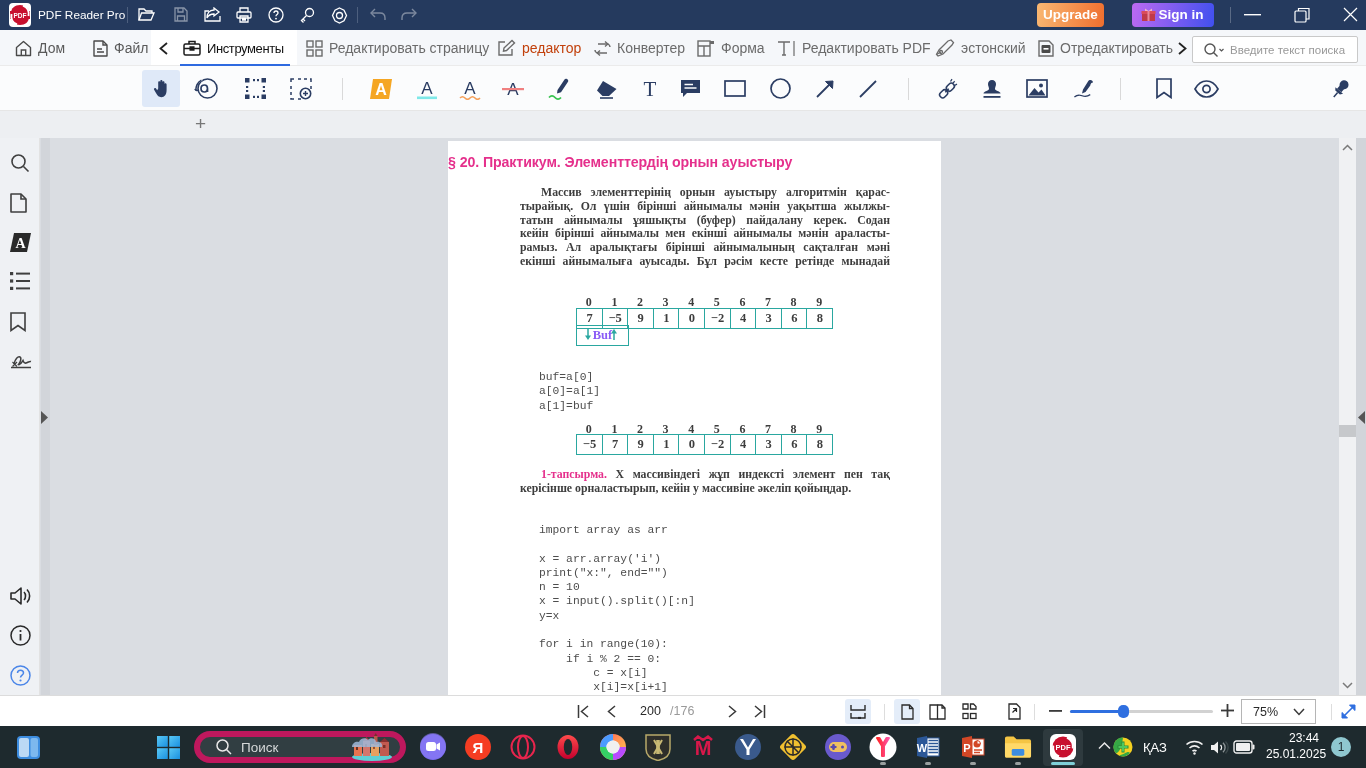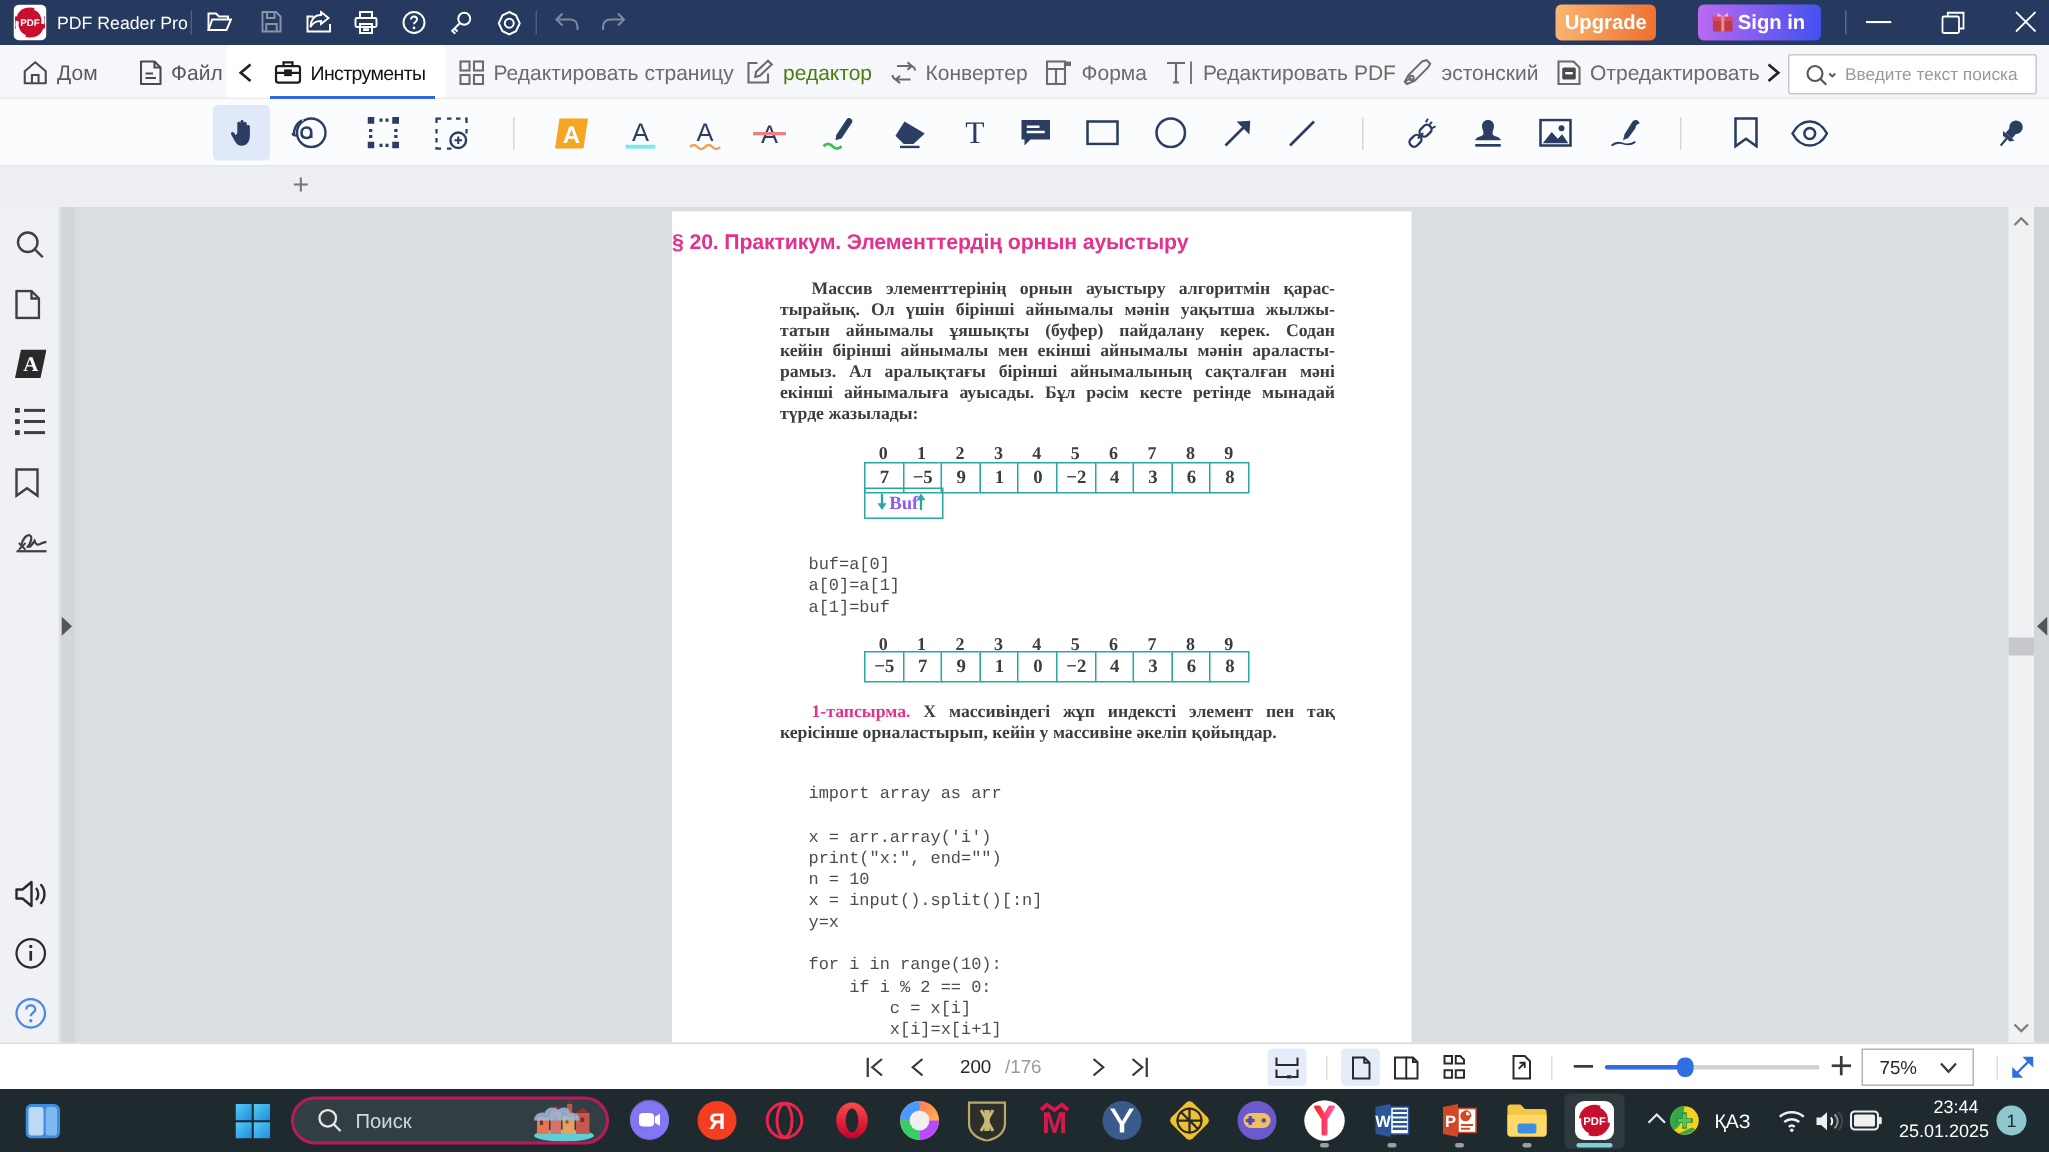--- a/index.html
+++ b/index.html
@@ -46,21 +46,21 @@
 .cellrow div{width:27.1px;height:21px;border:1.5px solid #2aa7a0;margin-left:-1.5px;background:#fff;font-family:"Liberation Serif",serif;font-weight:bold;font-size:12.5px;color:#3d3d3d;text-align:center;line-height:19px}
 .cellrow div:first-child{margin-left:0}
 #bufbox{position:absolute;left:128px;top:184px;width:53px;height:21px;border:1.5px solid #2aa7a0;font-family:"Liberation Serif",serif;font-weight:bold;font-size:12.5px;color:#8b5cf6;text-align:center;line-height:19px}
 
 #botbar{position:absolute;left:0;top:695px;width:1366px;height:31px;background:#fff;border-top:1px solid #dcdcdc}
 .bi{position:absolute;top:3px;width:26px;height:25px;display:flex;align-items:center;justify-content:center}
 .bsep{position:absolute;top:8px;width:1px;height:16px;background:#ddd}
 
 #taskbar{position:absolute;left:0;top:726px;width:1366px;height:42px;background:#1e2a2e}
 .tbi{position:absolute;top:7px;width:28px;height:28px;display:flex;align-items:center;justify-content:center}
-#searchpill{position:absolute;left:194px;top:5px;width:212px;height:32px;border-radius:16px;background:#313e42;border:2px solid #be185d;display:flex;align-items:center}
+#searchpill{position:absolute;left:194px;top:5px;width:212px;height:32px;border-radius:16px;background:#313e42;border:6px solid #be185d;display:flex;align-items:center}
 .tray{position:absolute;color:#fff;font-size:12px}
 </style>
 </head>
 <body>
 <div id="app">
   <div id="titlebar">
     <svg class="tico" style="left:9px;top:3px" width="22" height="24" viewBox="0 0 22 24">
         <rect x="0" y="0" width="22" height="24" rx="4" fill="#fff"></rect>
         <path d="M2 10 C2 5 6 2 11 2 C16 2 20 5 20 10 L20 14 C20 19 16 22 11 22 C6 22 2 19 2 14 Z" fill="#c8102e"></path>
         <circle cx="11" cy="12" r="7.5" fill="#c8102e"></circle>
@@ -164,21 +164,21 @@
     <div style="position:absolute;left:180px;top:34px;width:110px;height:3px;background:#2e6ae0"></div>
     <div class="mi" style="left:306px;color:#6b6b6b">
         <svg width="17" height="17" viewBox="0 0 17 17" fill="none" stroke="#6b6b6b" stroke-width="1.4">
           <rect x="1" y="1" width="6" height="6"></rect>
           <rect x="10" y="1" width="6" height="6"></rect>
           <rect x="1" y="10" width="6" height="6"></rect>
           <rect x="10" y="10" width="6" height="6"></rect>
         </svg>
         <span>Редактировать страницу</span>
       </div>
-    <div class="mi" style="left:497px;color:#4d7c0f">
+    <div class="mi" style="left:497px;color:#c2410c">
         <svg width="19" height="18" viewBox="0 0 19 18" fill="none" stroke="#6b6b6b" stroke-width="1.4">
           <path d="M8 3 L2 3 L2 16 L15 16 L15 10"></path>
           <path d="M7 9 L15 1.5 L17.5 4 L9.5 11.5 L6.5 12.2 Z"></path>
         </svg>
         <span>редактор</span>
       </div>
     <div class="mi" style="left:594px;color:#6b6b6b">
         <svg width="17" height="17" viewBox="0 0 17 17" fill="none" stroke="#6b6b6b" stroke-width="1.4">
           <path d="M4 4 L13 4 C14.6 4 16 5.4 16 7"></path>
           <path d="M13 13 L4 13 C2.4 13 1 11.6 1 10"></path>
@@ -457,21 +457,20 @@
       </svg>
     <div id="page">
       <div class="ptitle">§ 20. Практикум. Элементтердің орнын ауыстыру</div>
       <div class="para" style="top:45px">
         <div><span style="display:inline-block;width:21px"></span>Массив элементтерінің орнын ауыстыру алгоритмін қарас-</div>
         <div>тырайық. Ол үшін бірінші айнымалы мәнін уақытша жылжы-</div>
         <div>татын айнымалы ұяшықты (буфер) пайдалану керек. Содан</div>
         <div>кейін бірінші айнымалы мен екінші айнымалы мәнін араласты-</div>
         <div>рамыз. Ал аралықтағы бірінші айнымалының сақталған мәні</div>
         <div>екінші айнымалыға ауысады. Бұл рәсім кесте ретінде мынадай</div>
-        <div class="last">түрде жазылады:</div>
       </div>
       <div class="idxrow" style="top:154px">
           <span>0</span>
           <span>1</span>
           <span>2</span>
           <span>3</span>
           <span>4</span>
           <span>5</span>
           <span>6</span>
           <span>7</span>

